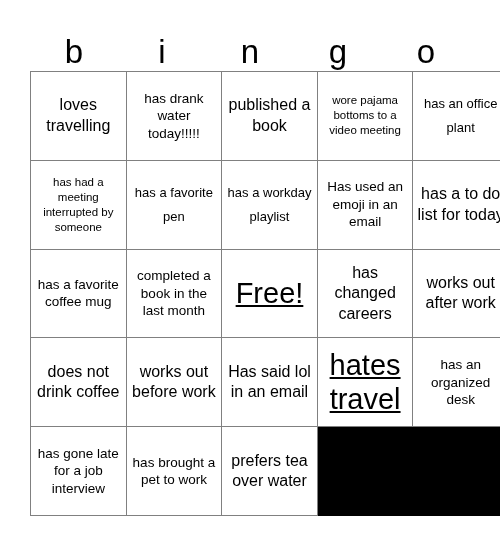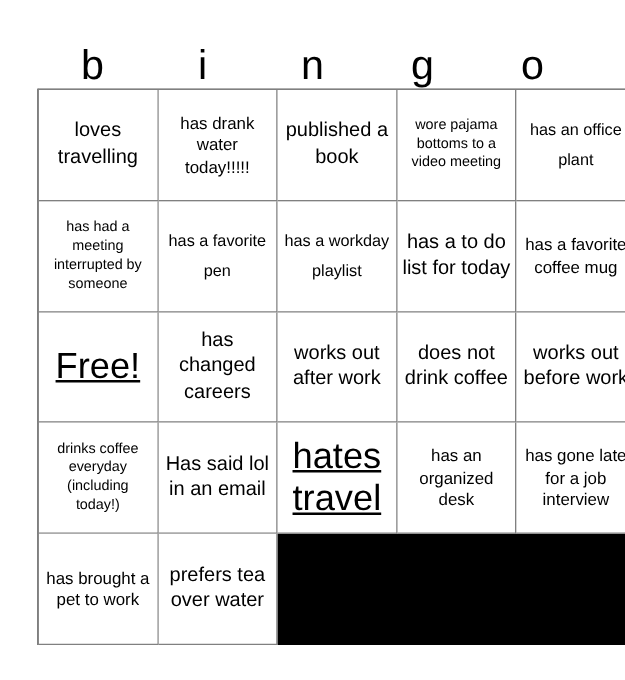--- a/index.html
+++ b/index.html
@@ -122,45 +122,48 @@
 
     <div class="bingo-cell fs-xs">
         <span class="cell-text">has had a meeting interrupted by someone</span>
       </div>
     <div class="bingo-cell fs-lg">
         <span class="cell-text">has a favorite pen</span>
       </div>
     <div class="bingo-cell fs-lg">
         <span class="cell-text">has a workday playlist</span>
       </div>
+    <div class="bingo-cell fs-sm">
+        <span class="cell-text">Has used an emoji in an email</span>
+      </div>
     <div class="bingo-cell fs-md">
         <span class="cell-text">has a to do list for today</span>
       </div>
 
     <div class="bingo-cell fs-sm">
         <span class="cell-text">has a favorite coffee mug</span>
+      </div>
+    <div class="bingo-cell fs-sm">
+        <span class="cell-text">completed a book in the last month</span>
       </div>
     <div class="bingo-cell free-cell fs-xxl">
         <span class="cell-text">Free!</span>
       </div>
     <div class="bingo-cell fs-md">
         <span class="cell-text">has changed careers</span>
       </div>
 
     <div class="bingo-cell fs-md">
         <span class="cell-text">works out after work</span>
       </div>
     <div class="bingo-cell fs-md">
         <span class="cell-text">does not drink coffee</span>
       </div>
     <div class="bingo-cell fs-md">
         <span class="cell-text">works out before work</span>
-      </div>
-    <div class="bingo-cell fs-xs">
-        <span class="cell-text">drinks coffee everyday (including today!)</span>
       </div>
     <div class="bingo-cell fs-md">
         <span class="cell-text">Has said lol in an email</span>
       </div>
 
     <div class="bingo-cell fs-xxl">
         <span class="cell-text">hates travel</span>
       </div>
     <div class="bingo-cell fs-sm">
         <span class="cell-text">has an organized desk</span>

